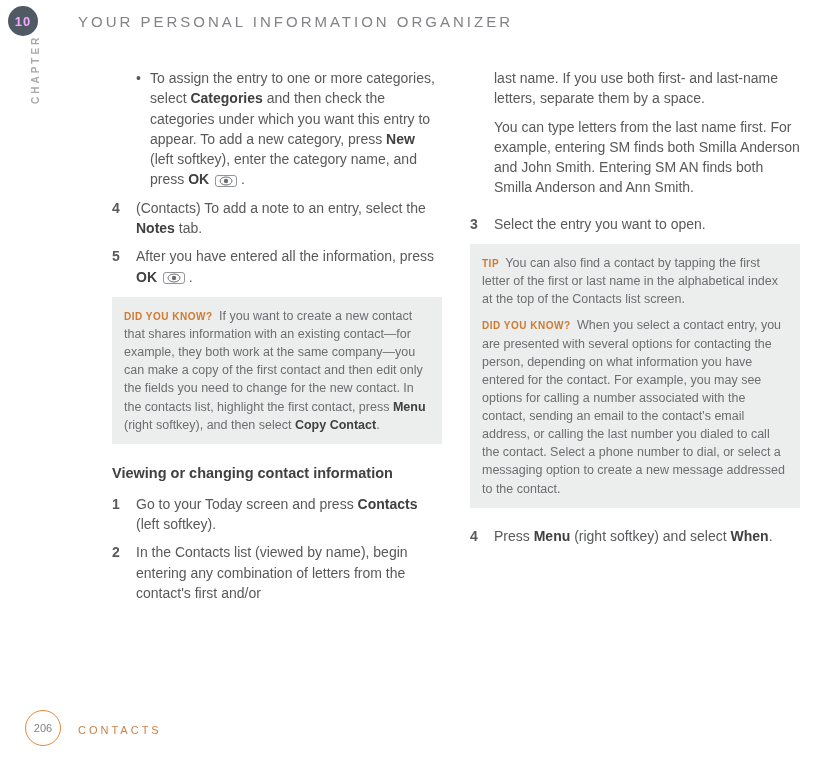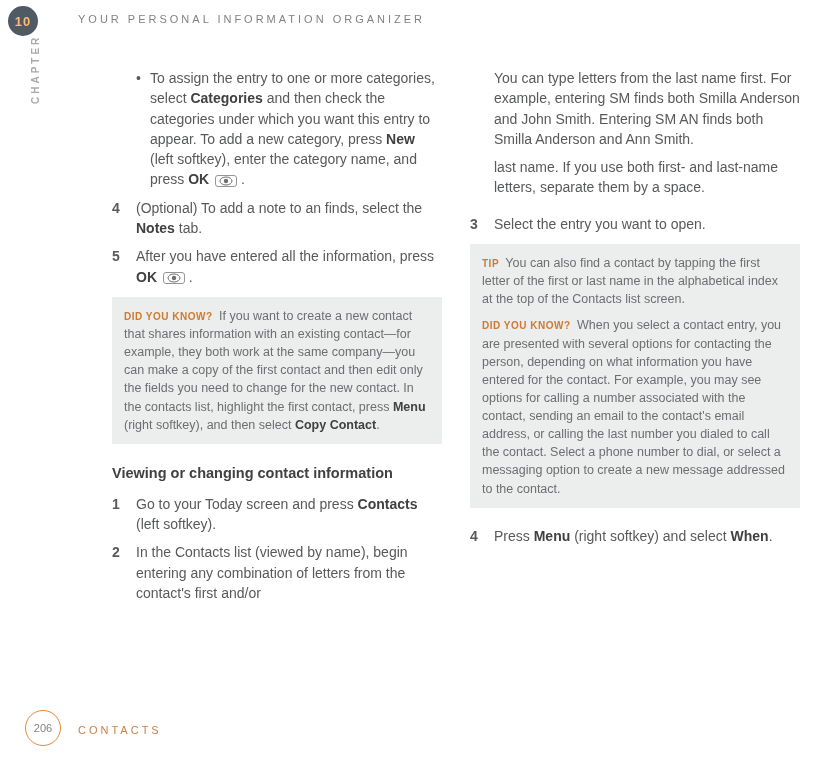--- a/index.html
+++ b/index.html
@@ -11,30 +11,30 @@
     color: #58595b;
     position: relative;
     overflow: hidden;
   }
   .chapter-badge {
     position: absolute;
     top: 6px; left: 8px;
     width: 30px; height: 30px;
     border-radius: 50%;
     background: #505a64;
-    color: #fdba74;
+    color: #f0abfc;
     font-size: 13px;
     font-weight: bold;
     display: flex; align-items: center; justify-content: center;
     letter-spacing: 1px;
   }
   .header-title {
     position: absolute;
     top: 13px; left: 78px;
-    font-size: 11px;
+    font-size: 15px;
     letter-spacing: 3px;
     color: #808285;
   }
   .chapter-side {
     position: absolute;
     top: 104px; left: 30px;
     transform: rotate(-90deg);
     transform-origin: left top;
     font-size: 10px;
     letter-spacing: 3px;
@@ -134,21 +134,21 @@
               <ellipse cx="7" cy="5" rx="6" ry="4" fill="none" stroke="#6d6e71" stroke-width="1"></ellipse>
               <circle cx="7" cy="5" r="2.2" fill="#6d6e71"></circle>
             </svg>
         </span><span> .</span>
       </span>
     </div>
 
     <div class="step">
       <span class="num">4</span>
       <span class="txt">
-        <span>(Optional) To add a note to an finds, select the </span><b>Notes</b><span> tab.</span>
+        <span>(Contacts) To add a note to an entry, select the </span><b>Notes</b><span> tab.</span>
       </span>
     </div>
 
     <div class="step">
       <span class="num">5</span>
       <span class="txt">
         <span>After you have entered all the information, press </span><b>OK</b>
         <span class="okbtn">
           <svg width="14" height="10" viewBox="0 0 14 10">
               <ellipse cx="7" cy="5" rx="6" ry="4" fill="none" stroke="#6d6e71" stroke-width="1"></ellipse>
@@ -178,22 +178,22 @@
       <span class="txt">In the Contacts list (viewed by name), begin entering any combination of letters from the contact's first and/or</span>
     </div>
 
   </div>
 
   <div class="col">
 
     <div class="step">
       <span class="num"></span>
       <span class="txt">
+        <div class="para">last name. If you use both first- and last-name letters, separate them by a space.</div>
         <div class="para">You can type letters from the last name first. For example, entering SM finds both Smilla Anderson and John Smith. Entering SM AN finds both Smilla Anderson and Ann Smith.</div>
-        <div class="para">last name. If you use both first- and last-name letters, separate them by a space.</div>
       </span>
     </div>
 
     <div class="step">
       <span class="num">3</span>
       <span class="txt">Select the entry you want to open.</span>
     </div>
 
     <div class="infobox">
       <p>

